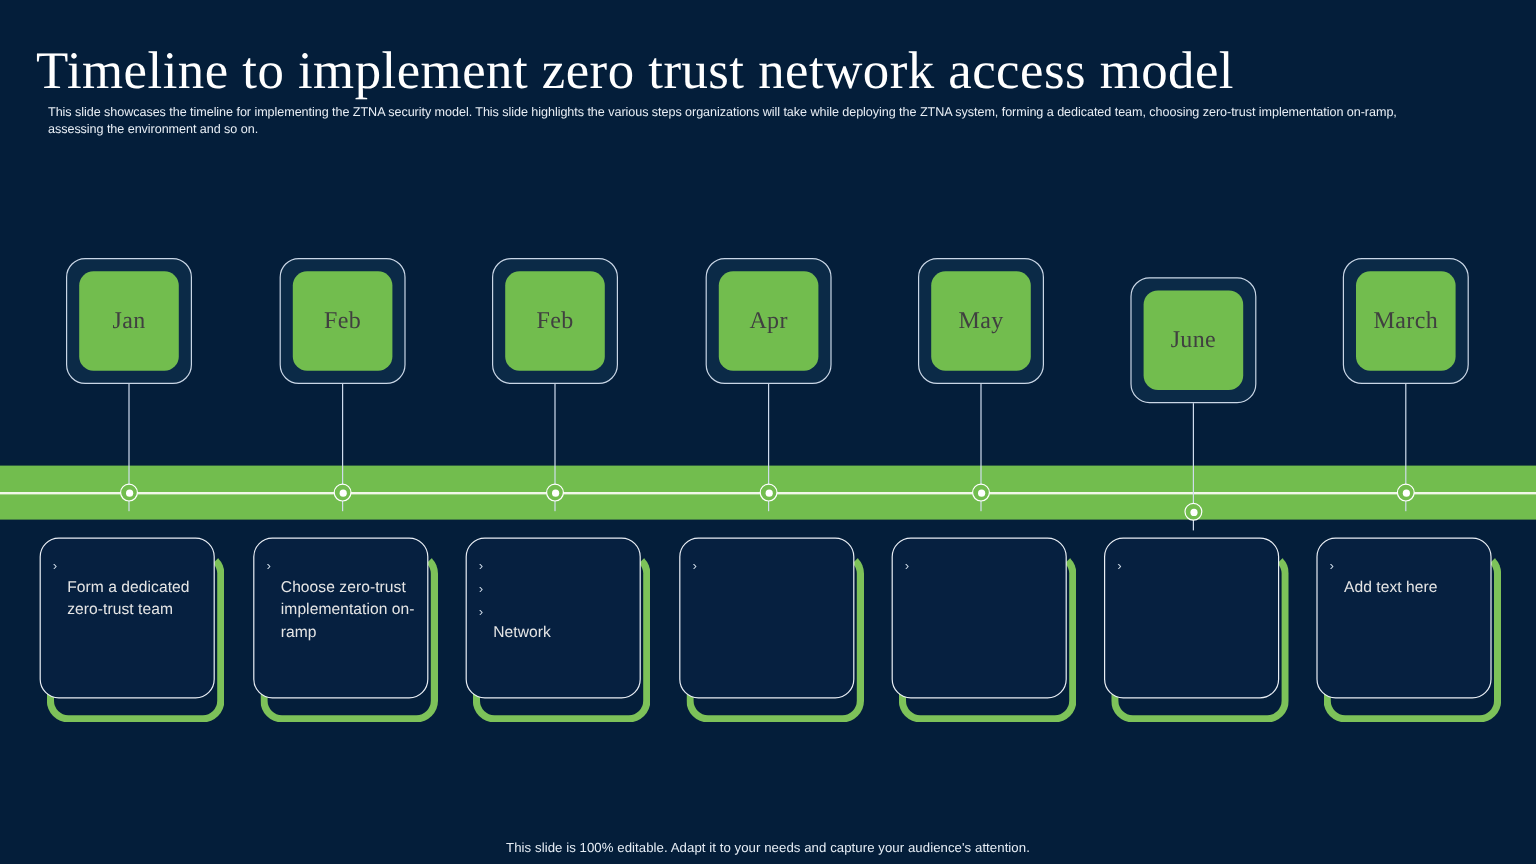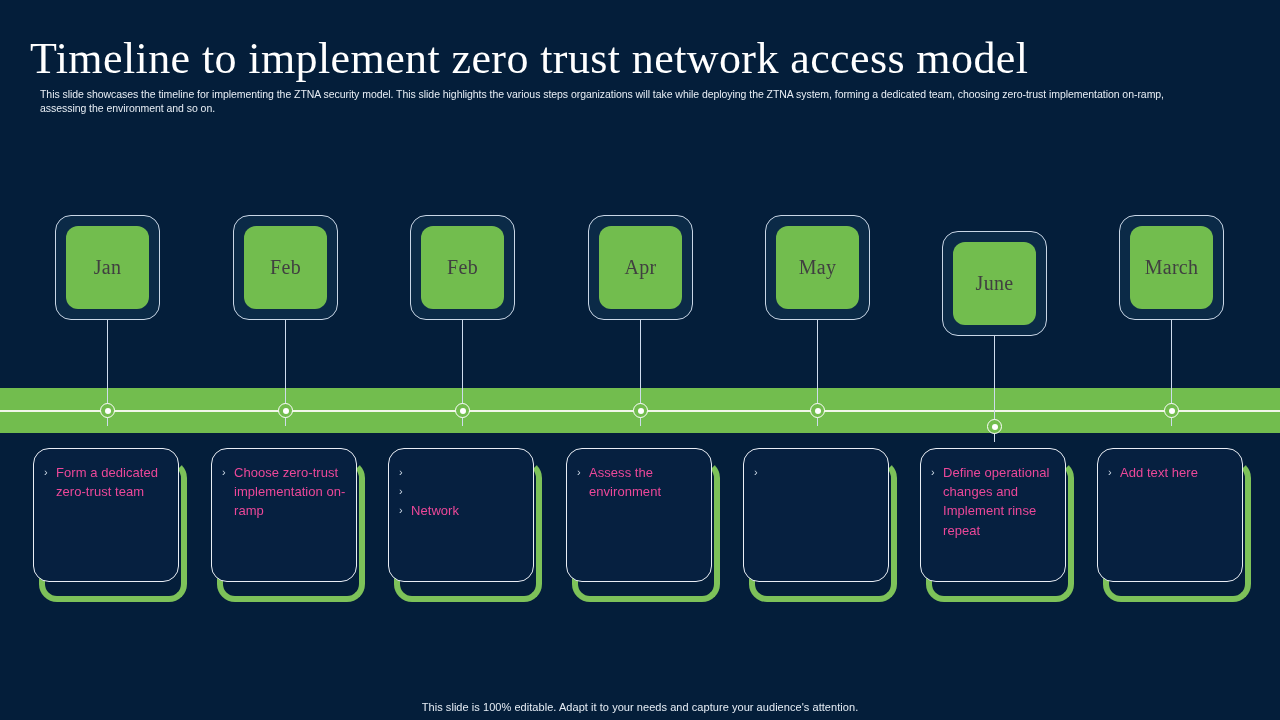--- a/index.html
+++ b/index.html
@@ -171,22 +171,23 @@
     line-height: 19px;
     color: #cfdbe8;
     text-align: left;
     padding-left: 2px;
   }
 
   .bullet-text {
     flex: 1 1 auto;
     font-size: 13px;
     line-height: 19.2px;
-    color: #ec4899;
+    color: #e5e5e5;
     letter-spacing: 0.05px;
+    margin-top: 16px;
   }
 
   
   #slide-footer {
     position: absolute;
     left: 0;
     top: 701px;
     width: 1280px;
     text-align: center;
     font-size: 11px;
@@ -302,38 +303,36 @@
           <span class="bullet-chevron">›</span>
           <span class="bullet-text">Network</span>
         </div>
       </div>
     </div>
     <div class="content-col" style="left: 566px;">
       <div class="card-green"></div>
       <div class="card-body">
         <div class="bullet-row">
           <span class="bullet-chevron">›</span>
-          <span class="bullet-text">Assess the environment</span>
         </div>
       </div>
     </div>
     <div class="content-col" style="left: 743px;">
       <div class="card-green"></div>
       <div class="card-body">
         <div class="bullet-row">
           <span class="bullet-chevron">›</span>
         </div>
       </div>
     </div>
     <div class="content-col" style="left: 920px;">
       <div class="card-green"></div>
       <div class="card-body">
         <div class="bullet-row">
           <span class="bullet-chevron">›</span>
-          <span class="bullet-text">Define operational changes and Implement rinse repeat</span>
         </div>
       </div>
     </div>
     <div class="content-col" style="left: 1097px;">
       <div class="card-green"></div>
       <div class="card-body">
         <div class="bullet-row">
           <span class="bullet-chevron">›</span>
           <span class="bullet-text">Add text here</span>
         </div>

